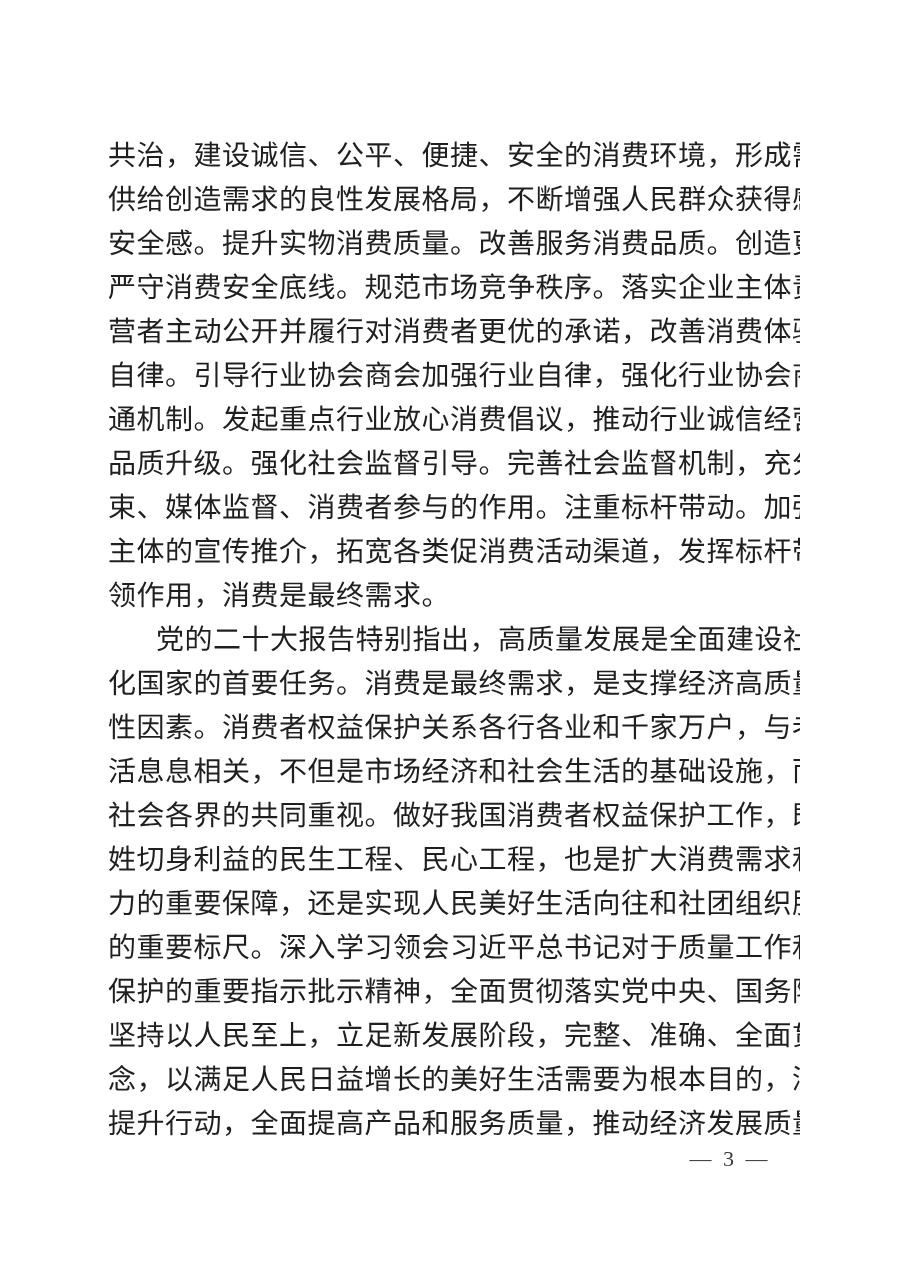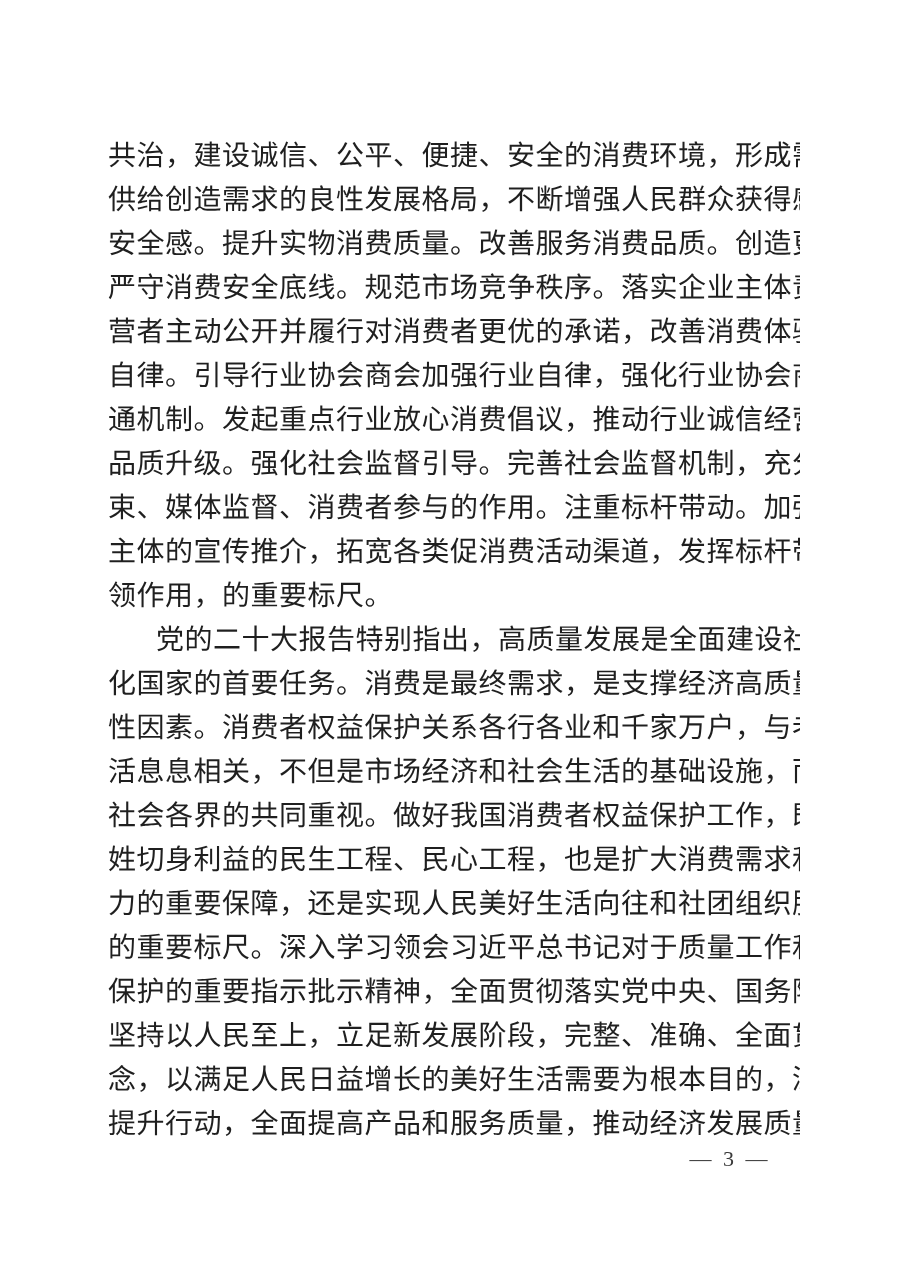--- a/index.html
+++ b/index.html
@@ -60,21 +60,21 @@
       <div class="line">共治，建设诚信、公平、便捷、安全的消费环境，形成需求牵引供给、</div>
       <div class="line">供给创造需求的良性发展格局，不断增强人民群众获得感、幸福感、</div>
       <div class="line">安全感。提升实物消费质量。改善服务消费品质。创造更多消费场景。</div>
       <div class="line">严守消费安全底线。规范市场竞争秩序。落实企业主体责任。鼓励经</div>
       <div class="line">营者主动公开并履行对消费者更优的承诺，改善消费体验。推动行业</div>
       <div class="line">自律。引导行业协会商会加强行业自律，强化行业协会商会与政府沟</div>
       <div class="line">通机制。发起重点行业放心消费倡议，推动行业诚信经营、规范发展、</div>
       <div class="line">品质升级。强化社会监督引导。完善社会监督机制，充分发挥信用约</div>
       <div class="line">束、媒体监督、消费者参与的作用。注重标杆带动。加强对放心消费</div>
       <div class="line">主体的宣传推介，拓宽各类促消费活动渠道，发挥标杆带动和示范引</div>
-      <div class="line para-end">领作用，的重要标尺。</div>
+      <div class="line para-end">领作用，消费是最终需求。</div>
       <div class="line indent">党的二十大报告特别指出，高质量发展是全面建设社会主义现代</div>
       <div class="line">化国家的首要任务。消费是最终需求，是支撑经济高质量发展的基础</div>
       <div class="line">性因素。消费者权益保护关系各行各业和千家万户，与老百姓日常生</div>
       <div class="line">活息息相关，不但是市场经济和社会生活的基础设施，而且必须得到</div>
       <div class="line">社会各界的共同重视。做好我国消费者权益保护工作，既是关乎老百</div>
       <div class="line">姓切身利益的民生工程、民心工程，也是扩大消费需求和提升消费潜</div>
       <div class="line">力的重要保障，还是实现人民美好生活向往和社团组织服务人民群众</div>
       <div class="line">的重要标尺。深入学习领会习近平总书记对于质量工作和消费者权益</div>
       <div class="line">保护的重要指示批示精神，全面贯彻落实党中央、国务院决策部署，</div>
       <div class="line">坚持以人民至上，立足新发展阶段，完整、准确、全面贯彻新发展理</div>

